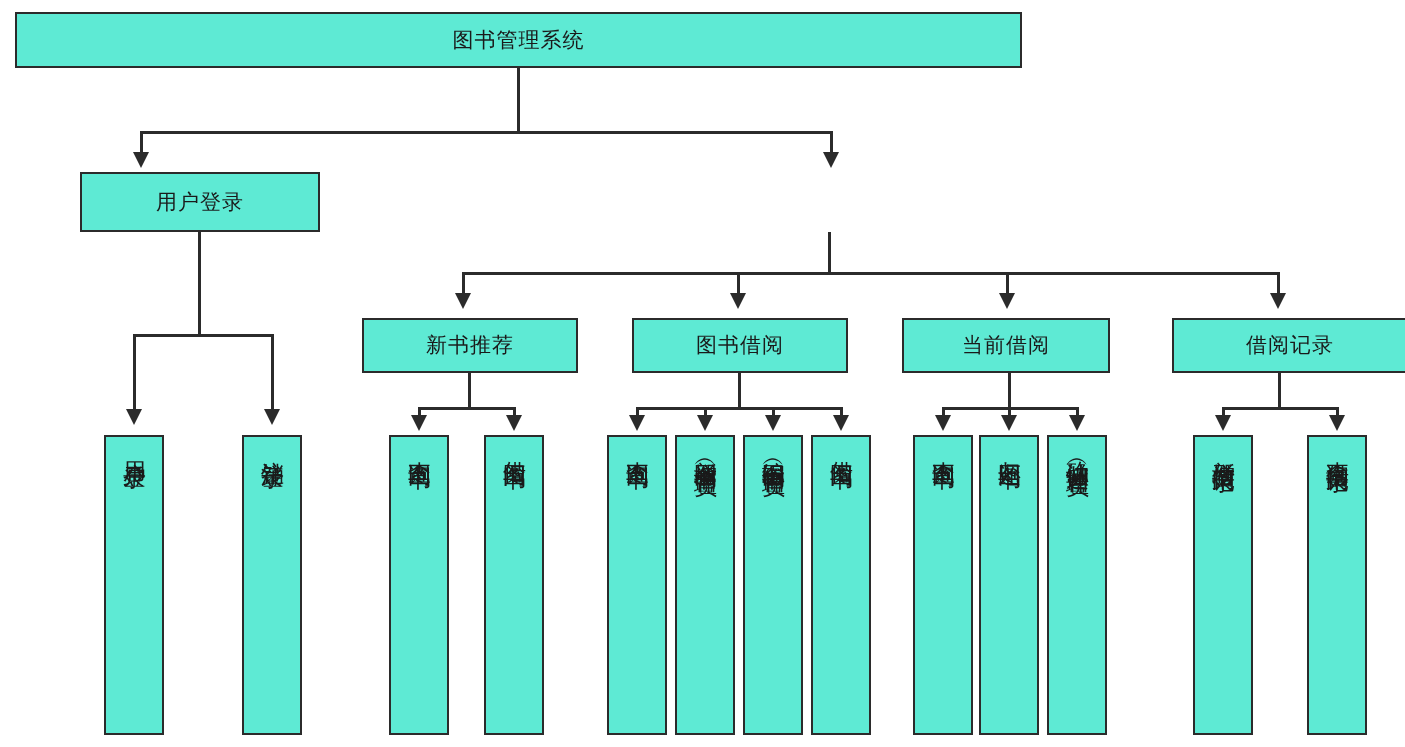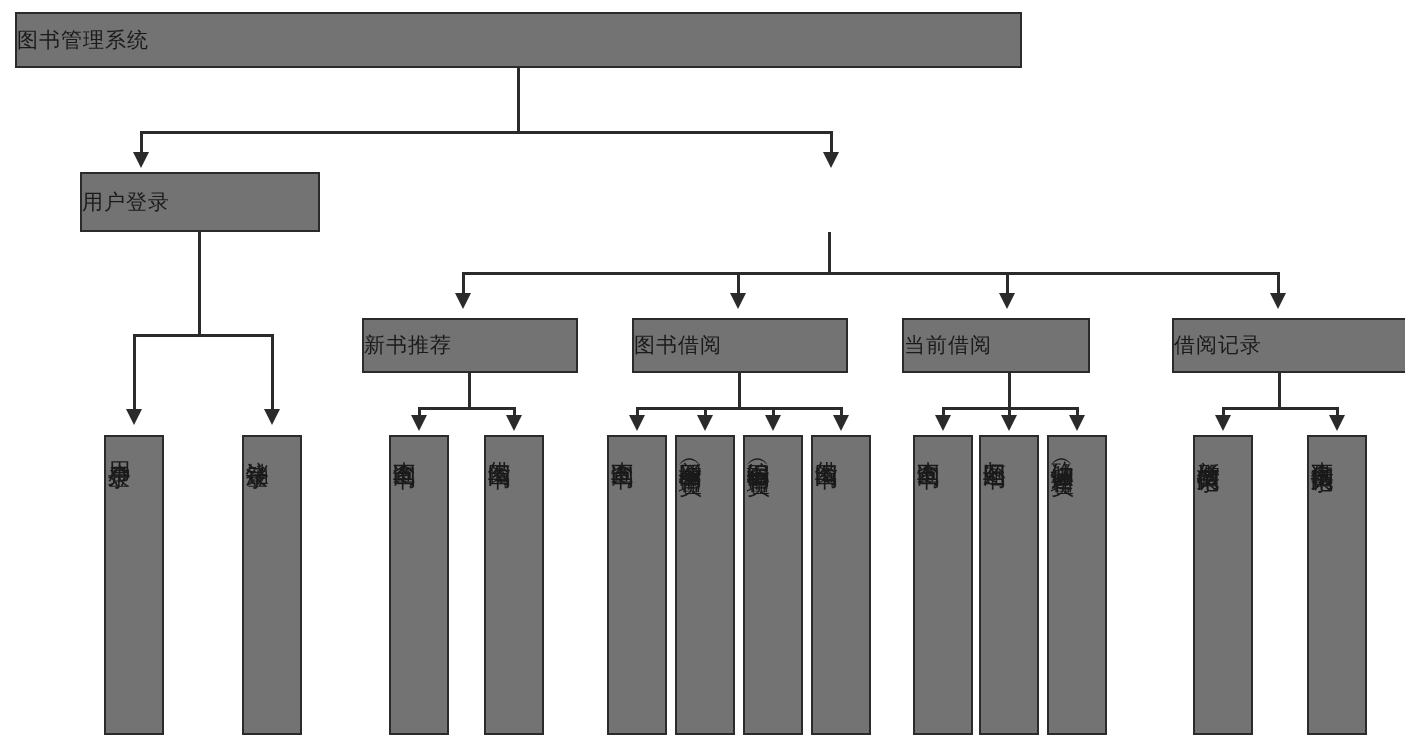--- a/index.html
+++ b/index.html
@@ -12,24 +12,24 @@
     width: 1405px;
     height: 747px;
     background: #ffffff;
     font-family: "Liberation Sans", "DejaVu Sans", sans-serif;
     overflow: hidden;
   }
   .node {
     position: absolute;
     box-sizing: border-box;
     border: 2px solid #2b2b2b;
-    background: #737373;
+    background: #5eead4;
     display: flex;
     align-items: center;
-    justify-content: flex-start;
+    justify-content: center;
     color: #1a1a1a;
   }
   .node-label {
     display: block;
     text-align: center;
     line-height: 1.05;
   }
   
   .node.horiz .node-label {
     font-size: 21px;
@@ -118,21 +118,21 @@
   <div class="arrow" style="left:1270px; top:293px;"></div>
 
   <div class="node horiz" style="left:362px; top:318px; width:216px; height:55px;">
     <span class="node-label">新书推荐</span>
   </div>
 
   <div class="node horiz" style="left:632px; top:318px; width:216px; height:55px;">
     <span class="node-label">图书借阅</span>
   </div>
 
-  <div class="node horiz" style="left:902px; top:318px; width:188px; height:55px;">
+  <div class="node horiz" style="left:902px; top:318px; width:208px; height:55px;">
     <span class="node-label">当前借阅</span>
   </div>
 
   <div class="node horiz" style="left:1172px; top:318px; width:236px; height:55px;">
     <span class="node-label">借阅记录</span>
   </div>
 
   <div class="vline" style="left:468px; top:373px; height:36px;"></div>
   <div class="hline" style="left:418px; top:407px; width:98px;"></div>
   <div class="vline" style="left:418px; top:407px; height:12px;"></div>

